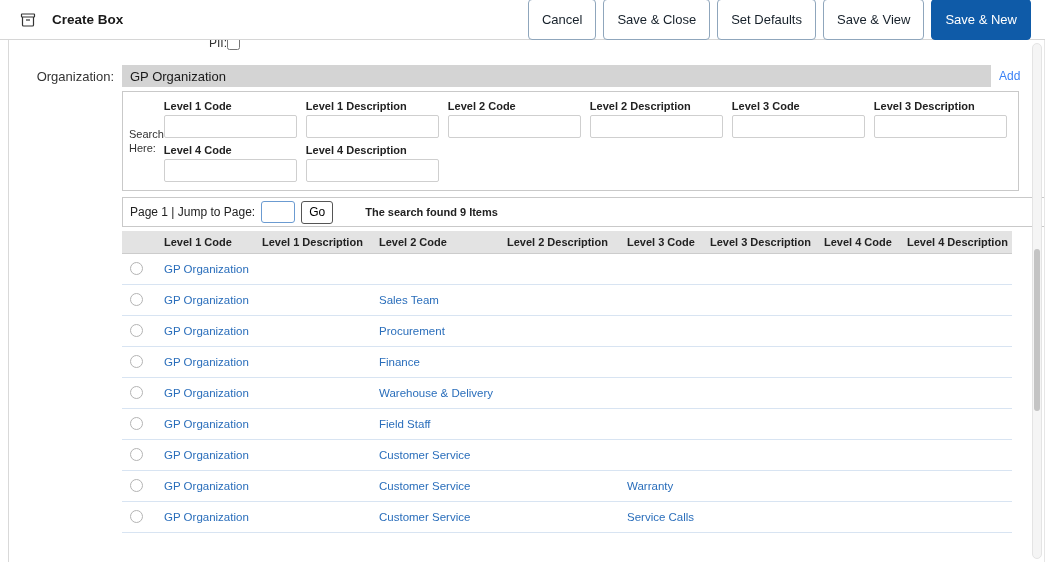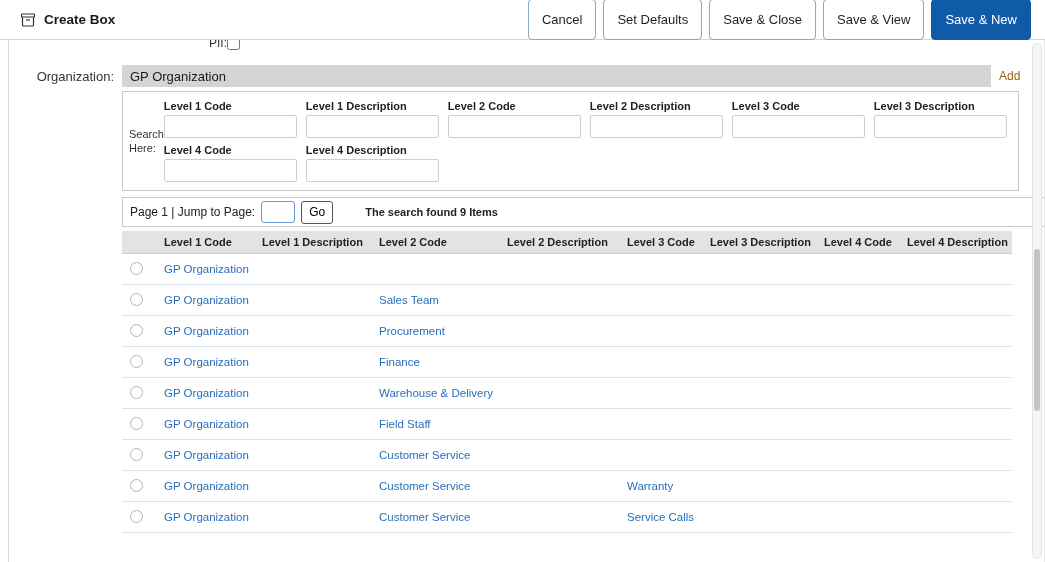--- a/index.html
+++ b/index.html
@@ -7,21 +7,21 @@
   body {
     width:1045px; height:562px; overflow:hidden;
     background:#fff; color:#1a1a1a;
     font-family:"Liberation Sans", sans-serif; font-size:13px;
   }
   
   .topbar {
     height:40px; display:flex; align-items:center; justify-content:space-between;
     padding:0 14px 0 20px; border-bottom:1px solid #d6d6d6; background:#fff;
   }
-  .topbar-left { display:flex; align-items:center; gap:8px; }
+  .topbar-left { display:flex; align-items:center; gap:16px; }
   .page-title { font-weight:bold; font-size:13.5px; }
   .box-icon { display:inline-flex; color:#333; }
   .topbar-buttons { display:flex; gap:7px; }
   .btn {
     height:41px; padding:0 13px; background:#fff;
     border:1px solid #8fa6bc; border-radius:4px;
     font-family:inherit; font-size:13px; color:#16202a; cursor:pointer; white-space:nowrap;
   }
   .btn.primary { background:#0f5ba8; border-color:#0f5ba8; color:#fff; }
   
@@ -30,21 +30,21 @@
     border-left:1px solid #d9d9d9; border-right:1px solid #e6e6e6; background:#fff;
   }
   .pii-row { margin:-5px 0 0 0; padding-left:200px; display:flex; align-items:center; gap:0; height:16px; font-size:12px; color:#333; }
   .pii-row input { width:13px; height:13px; margin:0; }
   .org-row { display:flex; align-items:center; margin-top:14px; }
   .org-label { width:105px; text-align:right; padding-right:0; font-size:13px; color:#333; flex:0 0 105px; }
   .org-bar {
     margin-left:8px; width:869px; height:22px; background:#d4d4d4;
     display:flex; align-items:center; padding-left:8px; font-size:13px; color:#1a1a1a;
   }
-  .add-link { margin-left:8px; color:#a16207; font-size:12px; cursor:pointer; text-decoration:none; }
+  .add-link { margin-left:8px; color:#3b82f6; font-size:12px; cursor:pointer; text-decoration:none; }
   
   .search-panel {
     margin:4px 0 0 113px; width:897px; border:1px solid #c9c9c9; background:#fff;
     padding:8px 8px 8px 4px;
   }
   .search-main { display:flex; align-items:center; }
   .search-side-label { flex:0 0 36px; font-size:11px; color:#333; line-height:1.3; padding-left:2px; }
   .fields-wrap { flex:1; }
   .fields-row { display:flex; }
   .fields-row + .fields-row { margin-top:6px; }
@@ -101,22 +101,22 @@
       <svg width="16" height="14" viewBox="0 0 16 14" fill="none" stroke="#333" stroke-width="1.2">
         <rect x="1.5" y="1" width="13" height="3" rx="0.5"></rect>
         <path d="M2.5 4 v8 a1 1 0 0 0 1 1 h9 a1 1 0 0 0 1 -1 v-8"></path>
         <line x1="6" y1="7" x2="10" y2="7"></line>
       </svg>
     </span>
     <span class="page-title">Create Box</span>
   </div>
   <div class="topbar-buttons">
       <button class="btn">Cancel</button>
+      <button class="btn">Save &amp; Close</button>
       <button class="btn">Set Defaults</button>
-      <button class="btn">Save &amp; Close</button>
       <button class="btn">Save &amp; View</button>
       <button class="btn primary">Save &amp; New</button>
     </div>
 </div>
 
 <div class="content">
 
   <div class="pii-row">
     <span>PII:</span>
     <input type="checkbox" style="">

